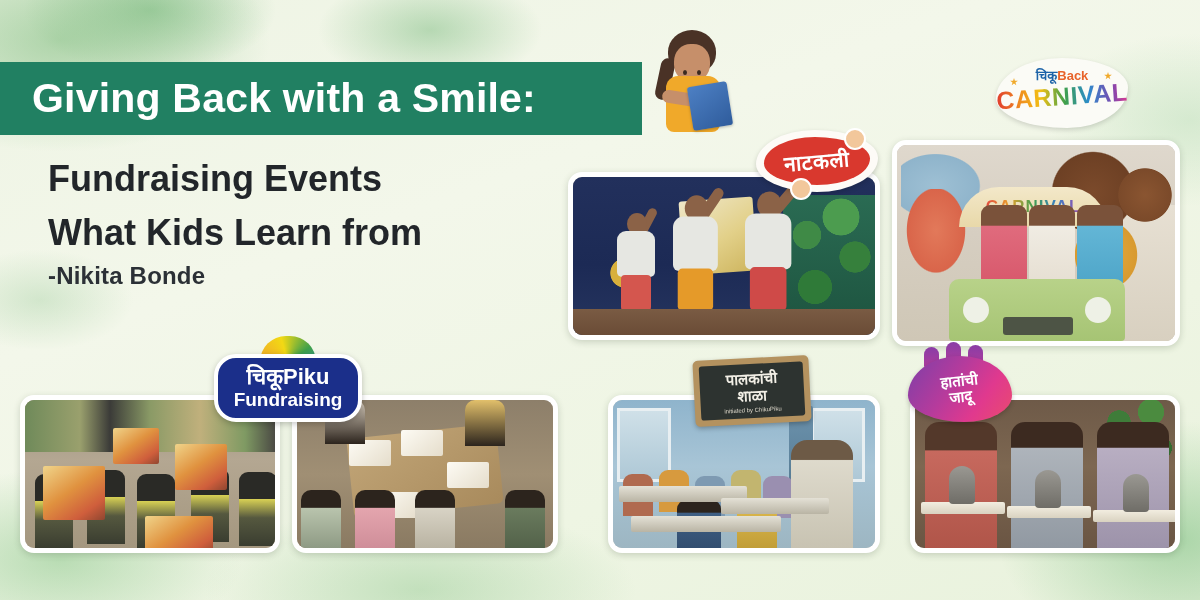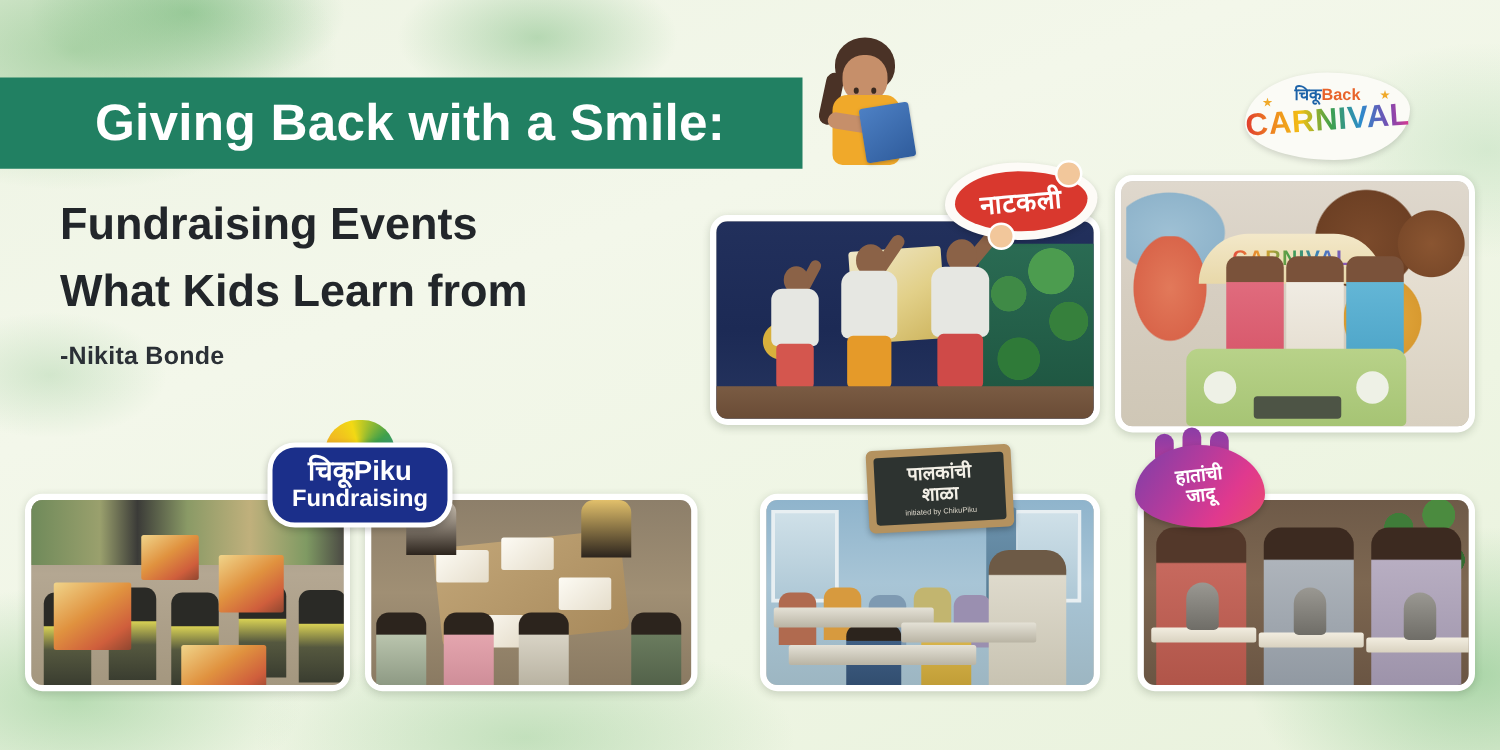--- a/index.html
+++ b/index.html
@@ -28,40 +28,40 @@
     width:642px; height:73px;
     background:#218062;
     display:flex; align-items:center;
     z-index:6;
   }
   .banner-title {
     color:#ffffff;
     font-size:41px;
     font-weight:bold;
     letter-spacing:.2px;
-    padding-left:76px;
+    padding-left:32px;
     white-space:nowrap;
   }
   
   .headline {
     position:absolute; left:48px; top:152px;
     width:520px;
     z-index:5;
   }
   .headline-line {
     color:#22262a;
     font-size:36px;
     font-weight:bold;
     line-height:54px;
     white-space:nowrap;
   }
   .author {
-    margin-top:14px;
+    margin-top:2px;
     color:#2b3036;
-    font-size:20px;
+    font-size:24px;
     font-weight:bold;
     letter-spacing:.2px;
   }
   
   .photo {
     position:absolute;
     border-radius:14px;
     border:5px solid #ffffff;
     overflow:hidden;
     box-shadow:0 2px 7px rgba(40,60,35,.20);

